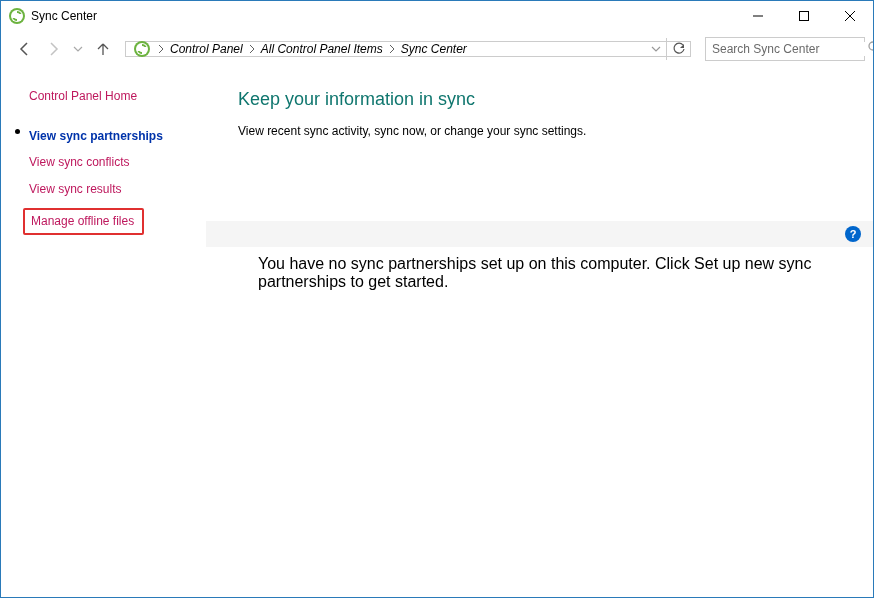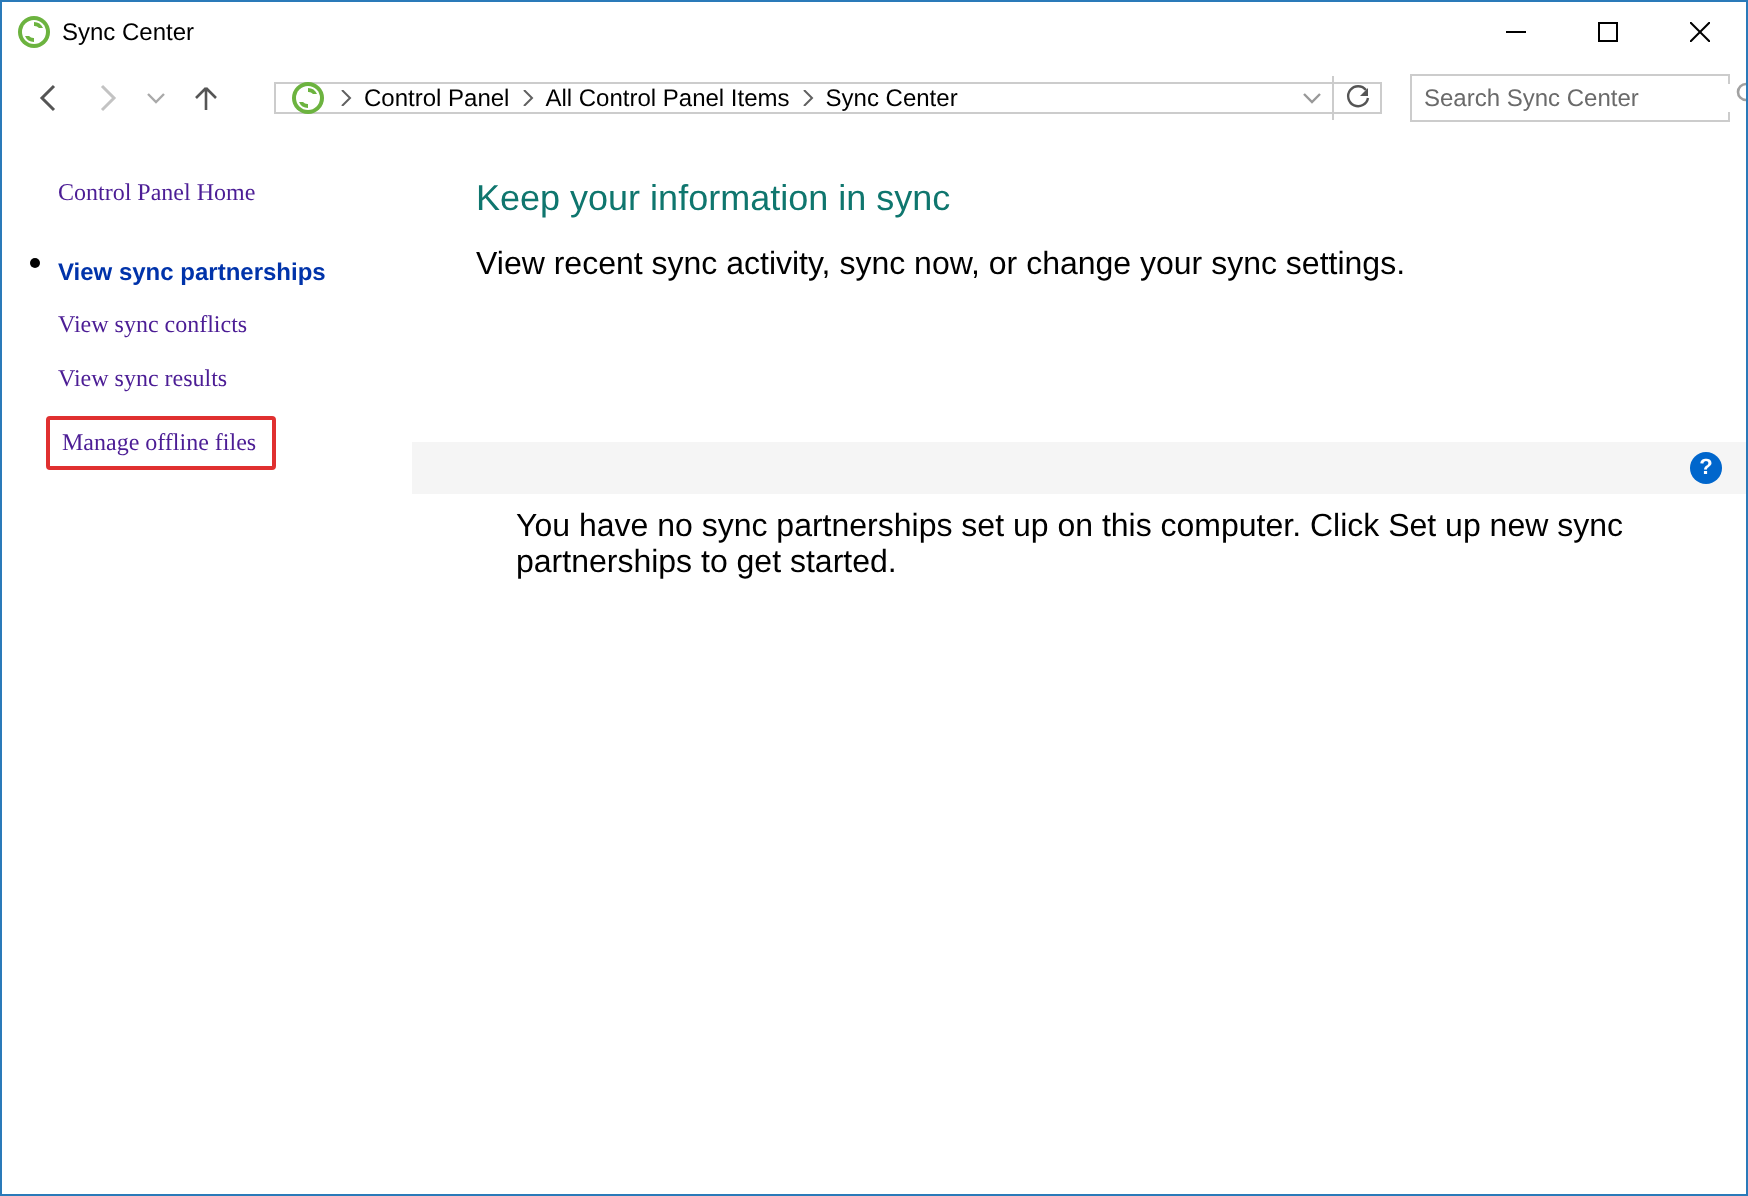--- a/index.html
+++ b/index.html
@@ -10,46 +10,46 @@
     .titlebar-title { font-size: 12px; color: #000; flex: 1; }
     .titlebar-controls { display: flex; height: 100%; }
     .titlebar-btn { width: 46px; display: flex; align-items: center; justify-content: center; cursor: default; }
     .titlebar-btn svg { pointer-events: none; }
     
     .nav-row { height: 36px; display: flex; align-items: center; padding: 0 8px 0 14px; gap: 8px; }
     .nav-arrow { width: 20px; height: 20px; display: flex; align-items: center; justify-content: center; }
     .nav-disabled { opacity: 0.35; }
     .nav-chevron-down { width: 14px; display: flex; align-items: center; justify-content: center; opacity: 0.5; }
     
-    .address-bar { flex: 1; height: 16px; border: 1px solid #cccccc; display: flex; align-items: center; padding-left: 4px; margin-left: 16px; margin-right: 6px; }
+    .address-bar { flex: 1; height: 16px; border: 1px solid #cccccc; display: flex; align-items: center; padding-left: 4px; margin-left: 4px; margin-right: 6px; font-style: italic; }
     .address-icon { width: 16px; height: 16px; margin: 0 4px; }
     .crumb-sep { color: #606060; padding: 0 4px; font-size: 10px; display: flex; align-items: center; }
     .crumb { font-size: 12px; color: #000; padding: 0 2px; }
     .addr-spacer { flex: 1; }
     .addr-dropdown { width: 20px; display: flex; align-items: center; justify-content: center; opacity: 0.6; }
     .addr-refresh { width: 24px; height: 22px; border-left: 1px solid #cccccc; display: flex; align-items: center; justify-content: center; }
     
     .search-box { width: 160px; height: 24px; border: 1px solid #cccccc; display: flex; align-items: center; padding: 0 6px; }
     .search-input { border: none; outline: none; font-size: 12px; flex: 1; color: #555; }
     .search-input::placeholder { color: #6a6a6a; }
     .search-icon { opacity: 0.55; }
     
     .body-area { display: flex; height: calc(100% - 66px); }
     
     .sidebar { width: 205px; padding: 22px 0 0 28px; }
-    .sidebar-link { font-size: 12px; color: #4c1d95; margin-bottom: 12px; display: block; cursor: pointer; line-height: 1.3; font-family: Liberation Serif, serif; }
+    .sidebar-link { font-size: 12px; color: #be185d; margin-bottom: 12px; display: block; cursor: pointer; line-height: 1.3; }
     .sidebar-home { margin-bottom: 24px; }
     .sidebar-active-row { display: flex; align-items: flex-start; margin-left: -14px; margin-bottom: 12px; }
     .sidebar-bullet { width: 5px; height: 5px; background: #000; border-radius: 50%; margin-right: 9px; }
     .sidebar-active { font-size: 12px; color: #0033aa; font-weight: bold; }
     .sidebar-highlight { border: 2px solid #e03030; border-radius: 2px; padding: 4px 8px 4px 6px; display: inline-block; margin-top: -2px; margin-left: -6px; }
     
     .main { flex: 1; padding: 22px 10px 0 32px; position: relative; }
     .main-heading { font-size: 18px; color: #0f766e; font-weight: 400; margin-bottom: 14px; }
-    .main-desc { font-size: 16px; color: #000; margin-bottom: 30px; }
+    .main-desc { font-size: 12px; color: #000; margin-bottom: 30px; }
     
     .status-band { position: absolute; left: 0; right: 0; top: 154px; height: 26px; background: #f5f5f5; display: flex; align-items: center; justify-content: flex-end; padding-right: 12px; }
     .help-icon { width: 16px; height: 16px; background: #0066cc; border-radius: 50%; color: #fff; display: flex; align-items: center; justify-content: center; font-size: 11px; font-weight: bold; }
     .empty-msg { position: absolute; top: 188px; left: 52px; font-size: 16px; color: #000; }
     
     .sync-glyph circle.outer { fill: #6cb33f; }
     .sync-glyph circle.inner { fill: #fff; }
     .sync-glyph path { fill: #6cb33f; }
   </style>
 </head>

